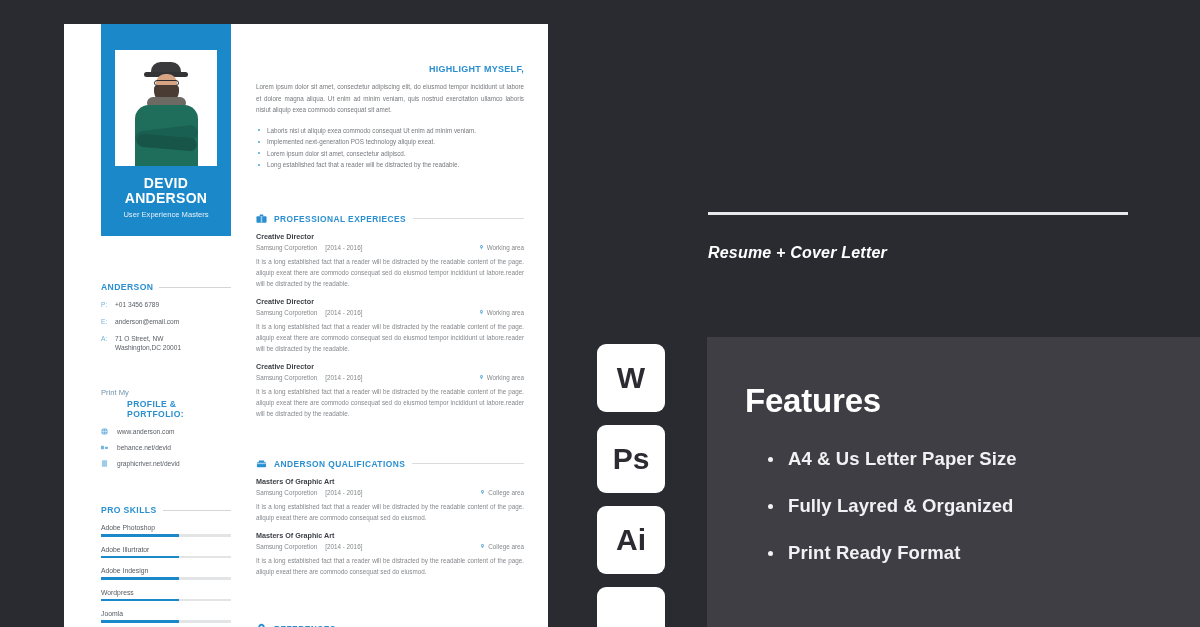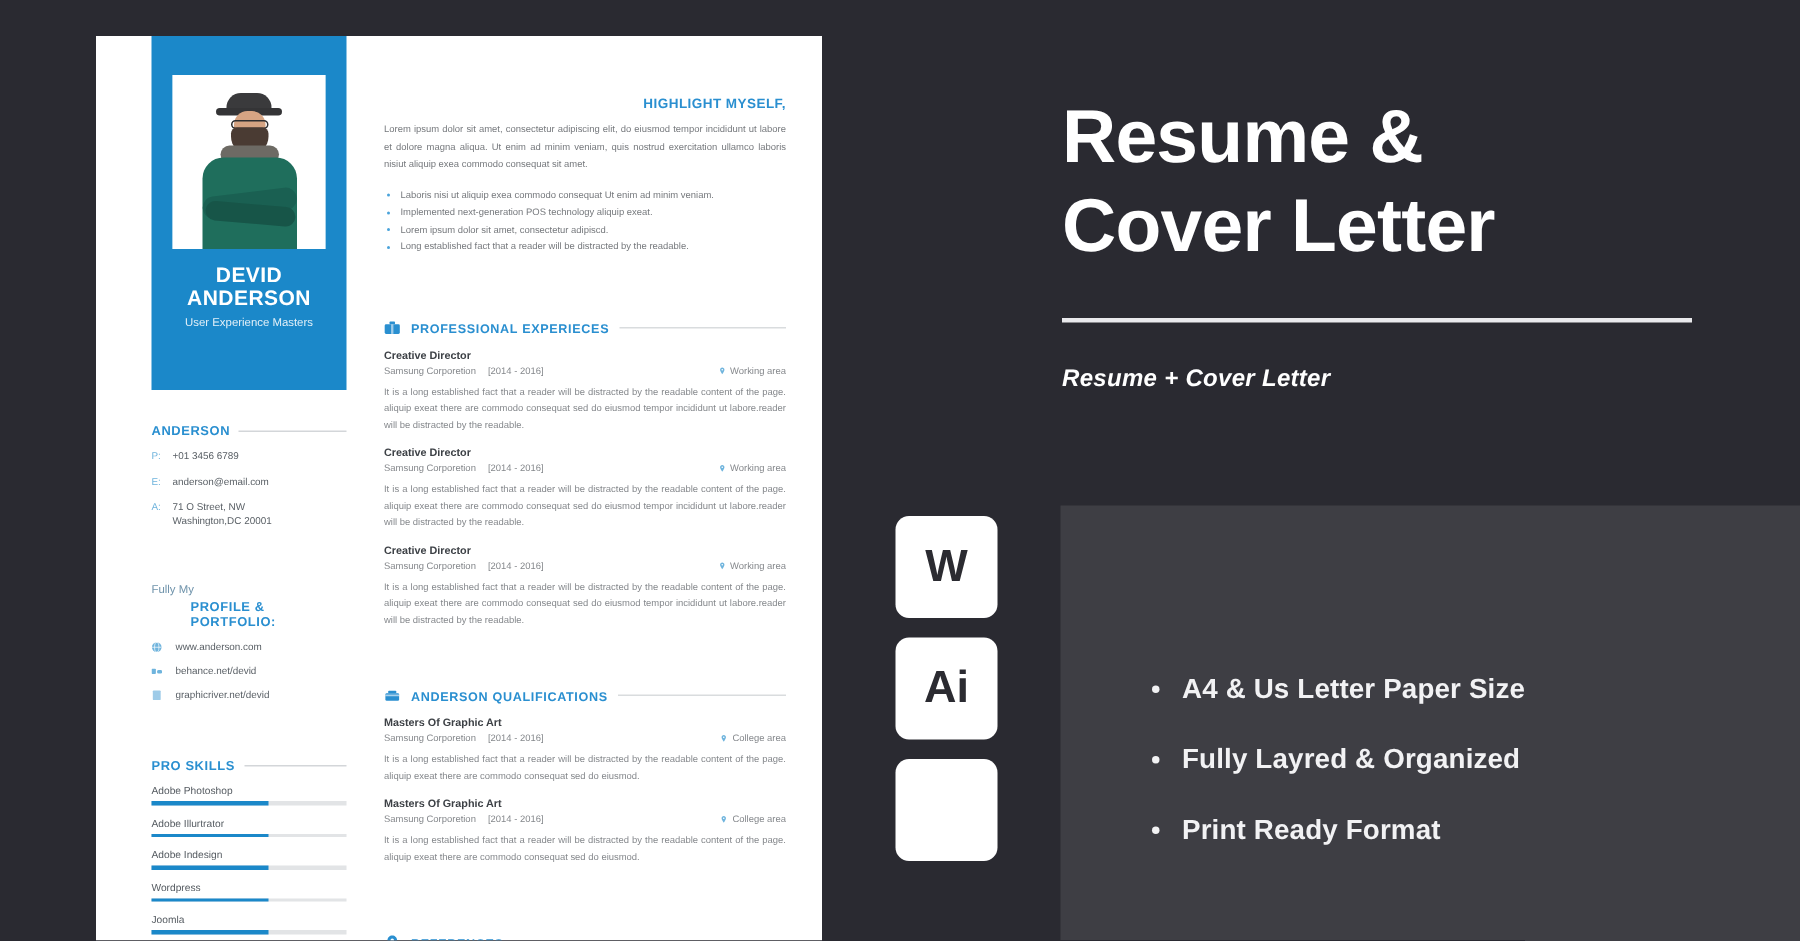--- a/index.html
+++ b/index.html
@@ -12,21 +12,21 @@
   #stage { position: relative; width: 1200px; height: 627px; background: #2a2a31; overflow: hidden; }
 
   
   #resume-page {
     position: absolute; left: 64px; top: 24px;
     width: 484px; height: 640px;
     background: #ffffff;
     overflow: hidden;
   }
   
-  .rs-sidebar { position: absolute; left: 37px; top: 0; width: 130px; height: 236px; background: #1b88c9; }
+  .rs-sidebar { position: absolute; left: 37px; top: 0; width: 130px; height: 212px; background: #1b88c9; }
   .rs-photo { position: absolute; left: 14px; top: 26px; width: 102px; height: 116px; background: #ffffff; overflow:hidden; }
   .photo-art { position: relative; width: 100%; height: 100%; background: #fff; }
   .pa-hat { position:absolute; left:36px; top:12px; width:30px; height:12px; background:#3a3a3c; border-radius:12px 12px 3px 3px; }
   .pa-brim { position:absolute; left:29px; top:22px; width:44px; height:5px; background:#343436; border-radius:3px; }
   .pa-face { position:absolute; left:41px; top:24px; width:21px; height:24px; background:#d6a483; border-radius:9px 9px 10px 10px; }
   .pa-glass { position:absolute; left:39px; top:30px; width:25px; height:6px; border:1.2px solid #2e2e30; border-radius:3px; }
   .pa-beard { position:absolute; left:39px; top:35px; width:25px; height:18px; background:#4a3b33; border-radius:4px 4px 12px 12px; }
   .pa-scarf { position:absolute; left:32px; top:47px; width:39px; height:12px; background:#6d6a64; border-radius:7px; }
   .pa-body { position:absolute; left:20px; top:55px; width:63px; height:61px; background:#1f6e5c; border-radius:14px 14px 0 0; }
   .pa-armL { position:absolute; left:20px; top:78px; width:63px; height:15px; background:#1a6052; border-radius:8px; transform: rotate(-7deg); }
@@ -133,21 +133,21 @@
             <span class="ct-v">anderson@email.com</span>
           </div>
           <div class="ct-row">
             <span class="ct-k">A:</span>
             <span class="ct-v">71 O Street, NW<br>Washington,DC 20001</span>
           </div>
         </div>
     </div>
 
     <div class="sb" style="top:364px;">
-      <div class="sb-sub">Fully My</div>
+      <div class="sb-sub">Print My</div>
       <div class="sb-head" style="margin-top:2px;margin-left:26px;">
         <span>PROFILE &amp; PORTFOLIO:</span>
       </div>
       <div id="social-rows" style="margin-top:4px;">
           <div class="soc-row">
             <span class="soc-ic"><svg viewBox="0 0 24 24" fill="#6fb4dd">
                 <circle cx="12" cy="12" r="11"></circle>
                 <ellipse cx="12" cy="12" rx="5" ry="11" fill="none" stroke="#fff" stroke-width="1.6"></ellipse>
                 <path d="M1 12h22" stroke="#fff" stroke-width="1.6"></path>
               </svg></span>
@@ -328,34 +328,32 @@
           <path d="M12 1.5C8.1 1.5 5 4.6 5 8.5c0 5.2 7 14 7 14s7-8.8 7-14c0-3.9-3.1-7-7-7z"></path>
           <circle cx="12" cy="8.4" r="2.6" fill="#ffffff"></circle>
         </svg>
         <span class="sec-t">REFERENCES</span>
 
       </div>
     </div>
 
   </div>
 
-  <div class="promo-title">
-    <div>Resume &amp;</div>
-    <div>Cover Letter</div>
-  </div>
   <div class="promo-rule"></div>
   <div class="promo-sub">Resume + Cover Letter</div>
 
   <div class="badges" id="badge-column">
       <div class="badge">W</div>
+      <div class="badge">Ps</div>
       <div class="badge">Ai</div>
       <div class="badge"></div>
     </div>
 
   <div class="features">
+    <div class="feat-title">Features</div>
     <ul class="feat-list" id="feature-items">
         <li>A4 &amp; Us Letter Paper Size</li>
         <li>Fully Layred &amp; Organized</li>
         <li>Print Ready Format</li>
       </ul>
   </div>
 
 </div>
 
 </body></html>

